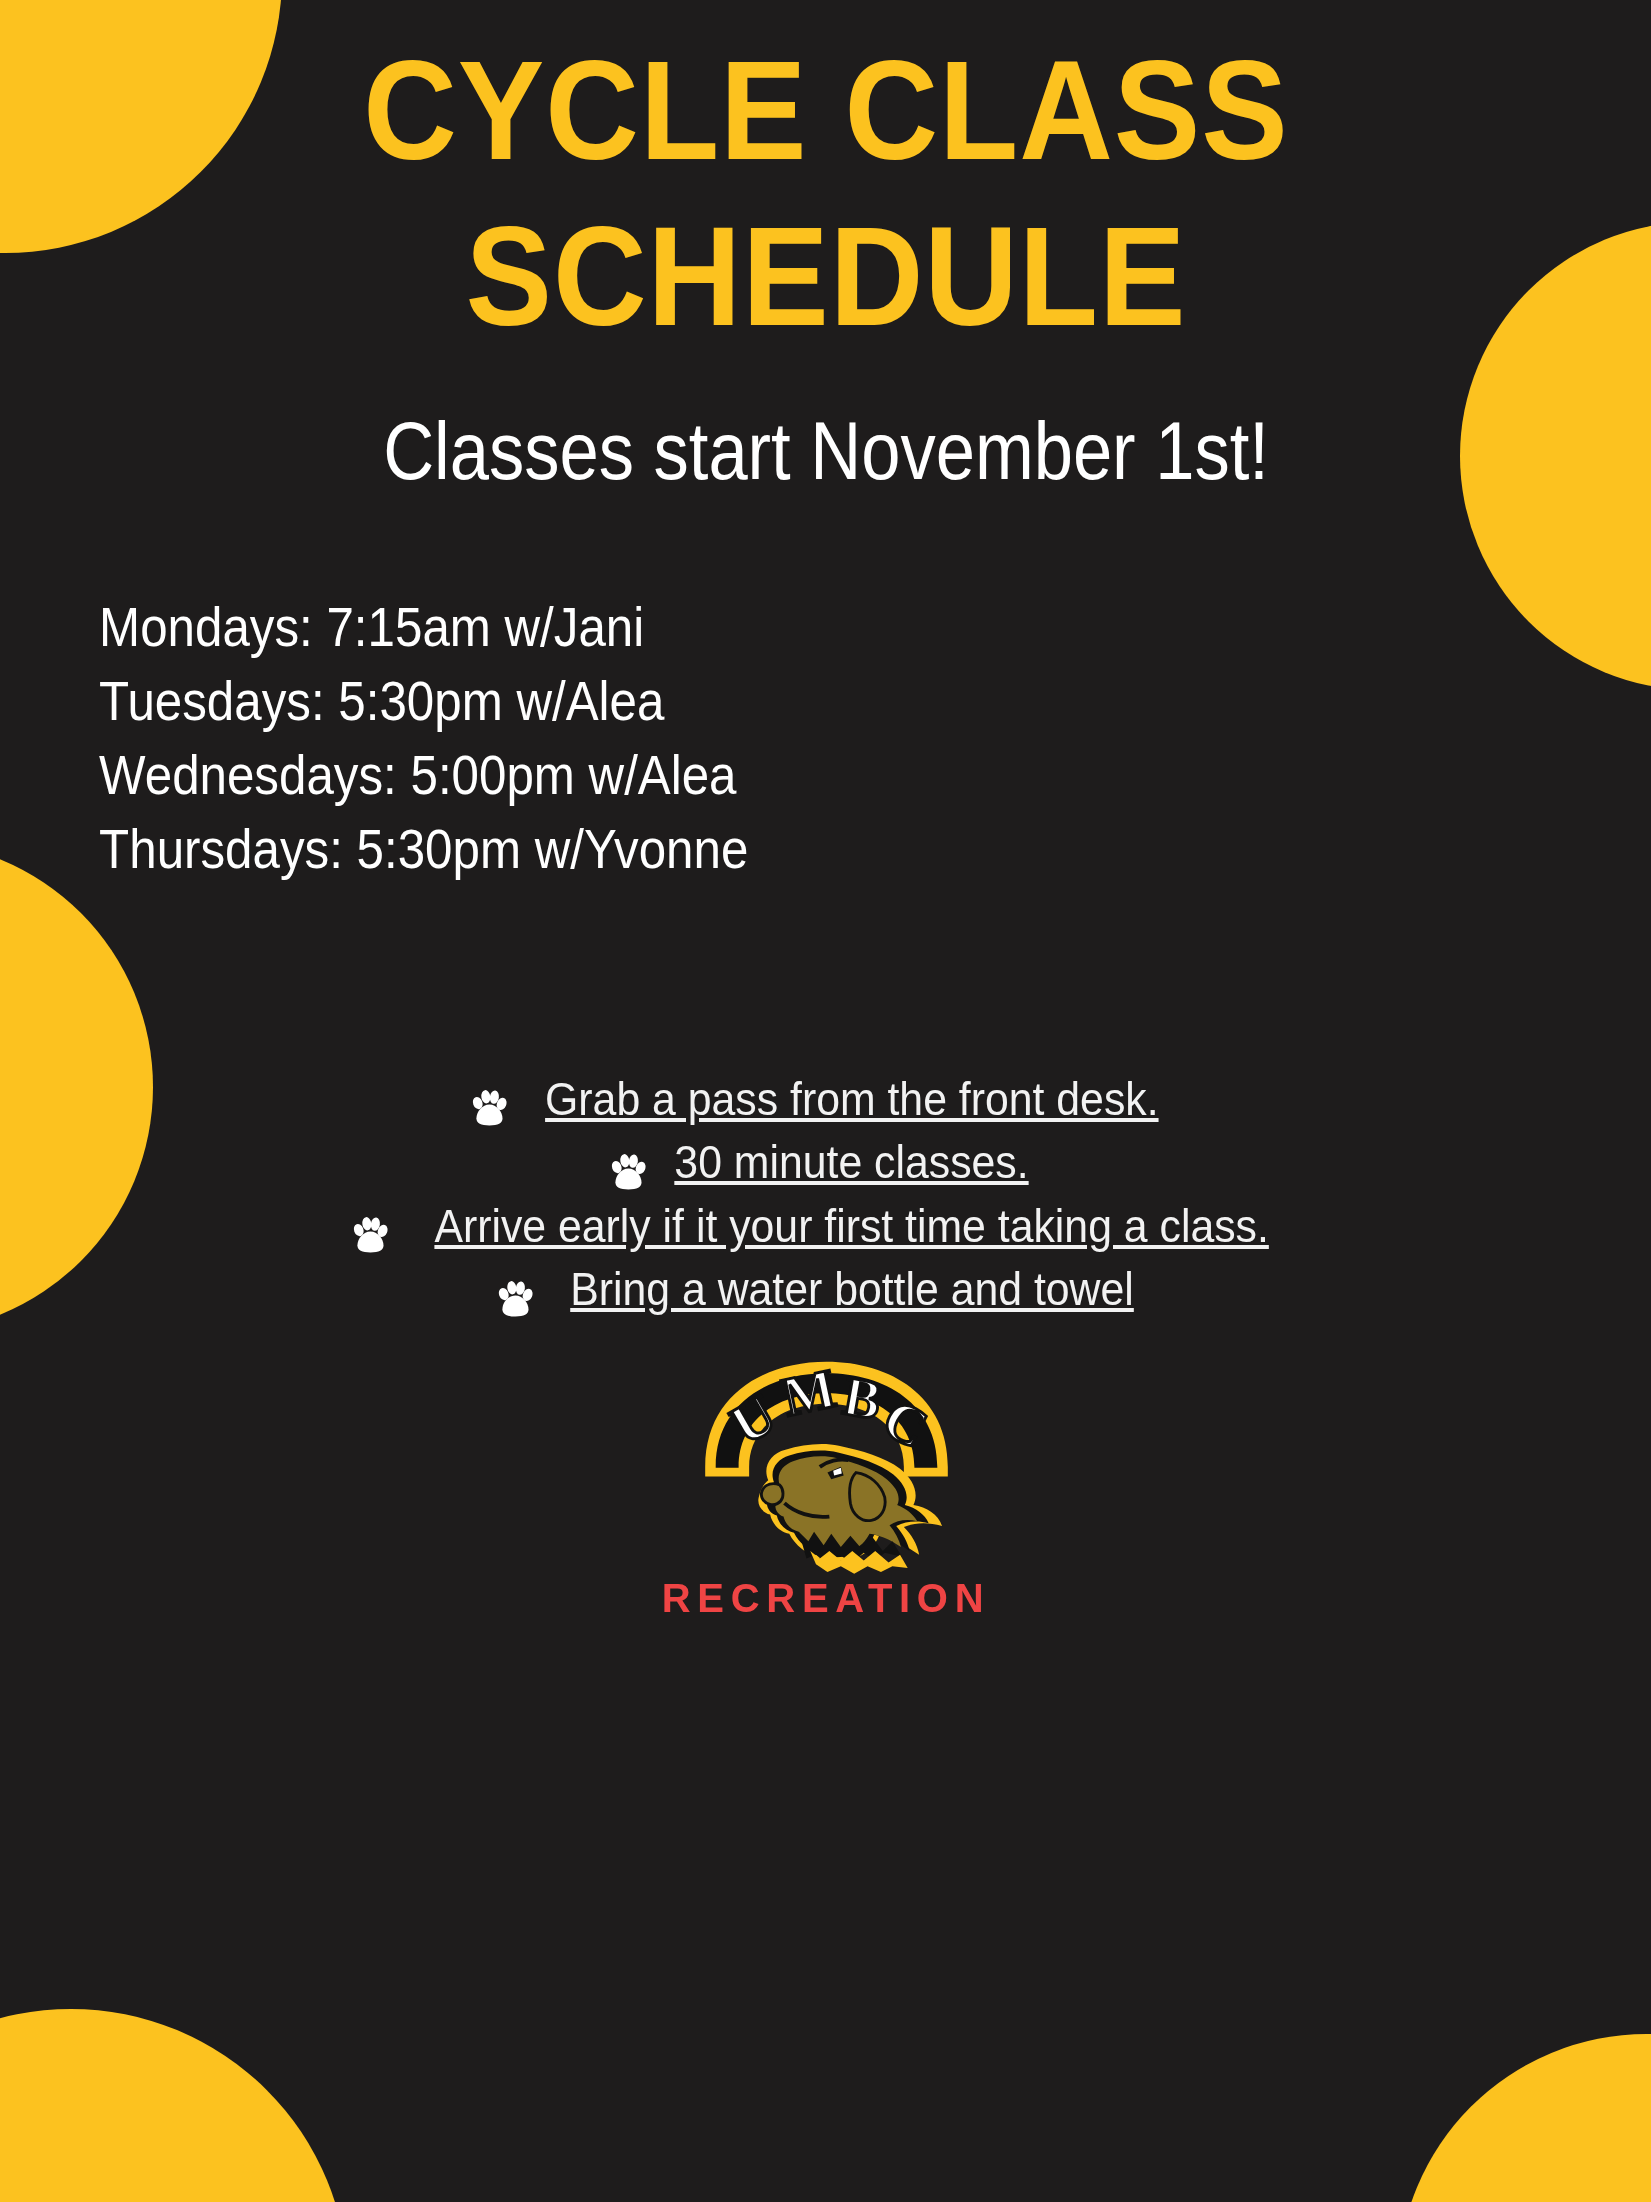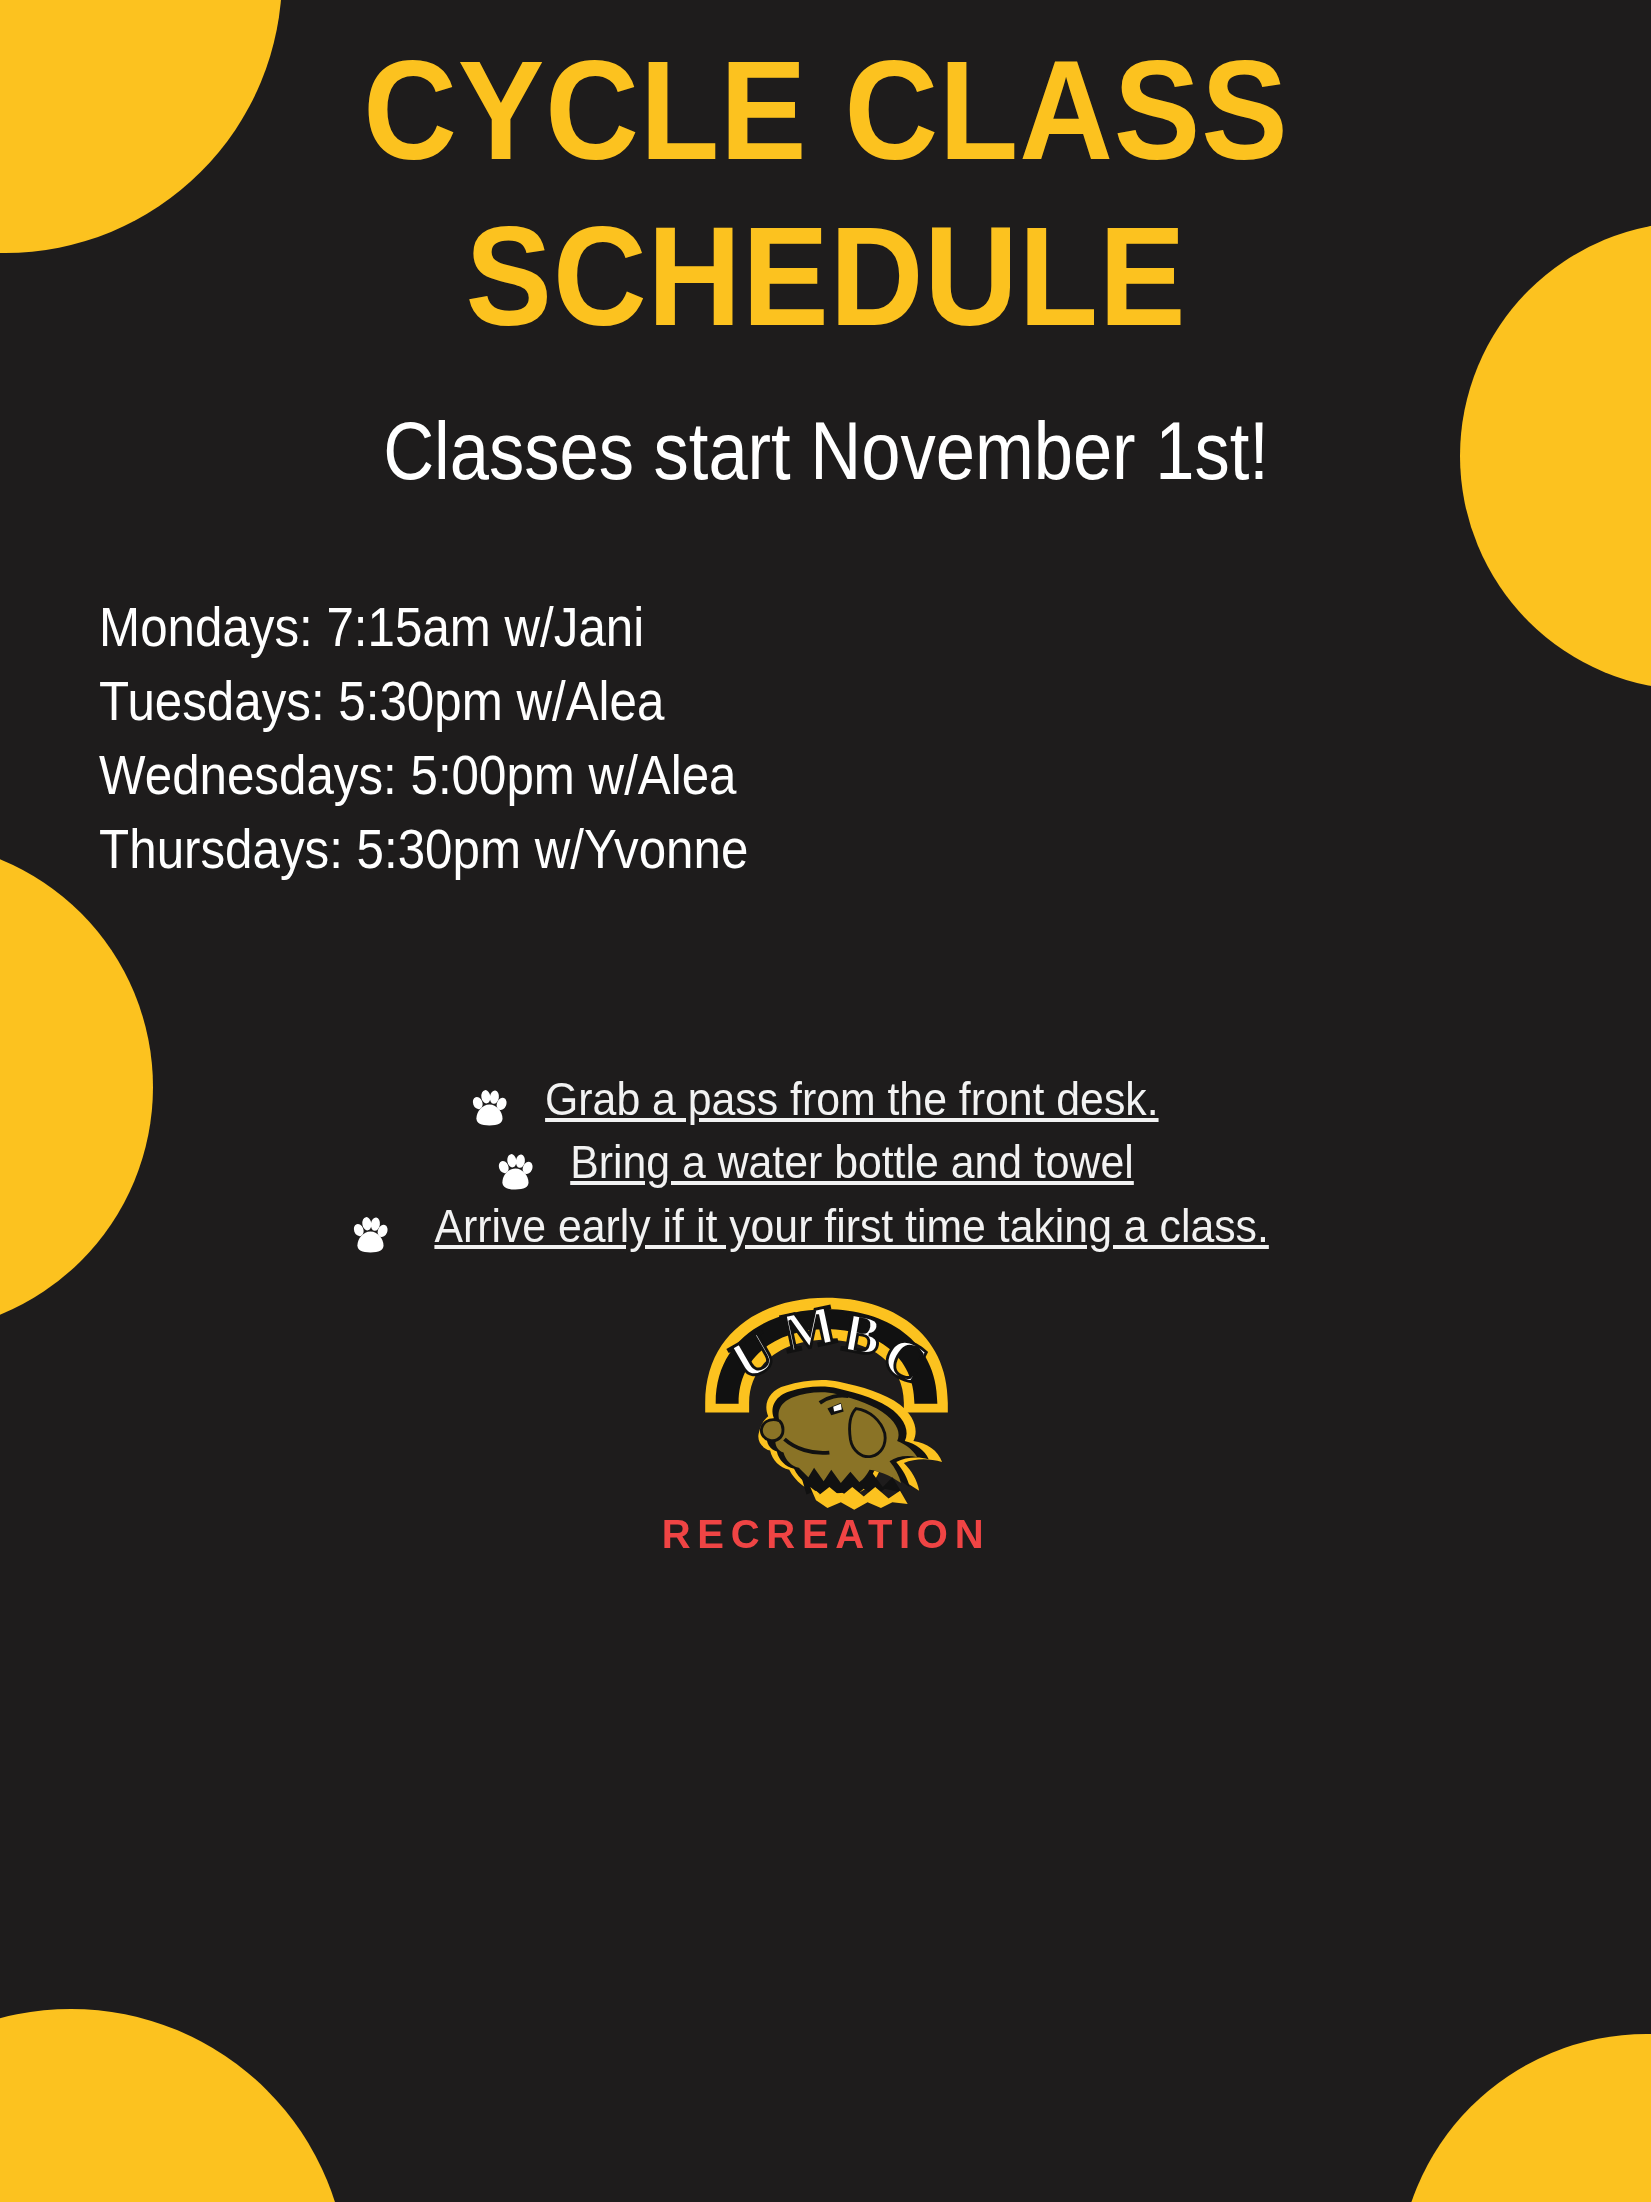--- a/index.html
+++ b/index.html
@@ -135,33 +135,45 @@
     <li>
       <span class="paw-icon">
         <svg viewBox="0 0 40 42" width="36" height="38" aria-hidden="true">
           <ellipse cx="7.5" cy="15.5" rx="5.2" ry="7.0" fill="#ffffff" transform="rotate(-20 7.5 15.5)"></ellipse>
           <ellipse cx="16.5" cy="8.5" rx="5.0" ry="7.4" fill="#ffffff" transform="rotate(-8 16.5 8.5)"></ellipse>
           <ellipse cx="26.0" cy="9.0" rx="5.0" ry="7.4" fill="#ffffff" transform="rotate(8 26 9)"></ellipse>
           <ellipse cx="34.0" cy="16.5" rx="5.2" ry="7.0" fill="#ffffff" transform="rotate(22 34 16.5)"></ellipse>
           <path d="M20.5 17 C28.5 17 35 25 35 32.5 C35 38 30 40.5 20.5 40.5 C11 40.5 6 38 6 32.5 C6 25 12.5 17 20.5 17 Z" fill="#ffffff"></path>
         </svg>
       </span>
+      <span class="note-text">30 minute classes.</span>
+    </li>
+    <li>
+      <span class="paw-icon">
+        <svg viewBox="0 0 40 42" width="36" height="38" aria-hidden="true">
+          <ellipse cx="7.5" cy="15.5" rx="5.2" ry="7.0" fill="#ffffff" transform="rotate(-20 7.5 15.5)"></ellipse>
+          <ellipse cx="16.5" cy="8.5" rx="5.0" ry="7.4" fill="#ffffff" transform="rotate(-8 16.5 8.5)"></ellipse>
+          <ellipse cx="26.0" cy="9.0" rx="5.0" ry="7.4" fill="#ffffff" transform="rotate(8 26 9)"></ellipse>
+          <ellipse cx="34.0" cy="16.5" rx="5.2" ry="7.0" fill="#ffffff" transform="rotate(22 34 16.5)"></ellipse>
+          <path d="M20.5 17 C28.5 17 35 25 35 32.5 C35 38 30 40.5 20.5 40.5 C11 40.5 6 38 6 32.5 C6 25 12.5 17 20.5 17 Z" fill="#ffffff"></path>
+        </svg>
+      </span>
+      <span class="note-text">Arrive early if it your first time taking a class.</span>
+    </li>
+    <li>
+      <span class="paw-icon">
+        <svg viewBox="0 0 40 42" width="36" height="38" aria-hidden="true">
+          <ellipse cx="7.5" cy="15.5" rx="5.2" ry="7.0" fill="#ffffff" transform="rotate(-20 7.5 15.5)"></ellipse>
+          <ellipse cx="16.5" cy="8.5" rx="5.0" ry="7.4" fill="#ffffff" transform="rotate(-8 16.5 8.5)"></ellipse>
+          <ellipse cx="26.0" cy="9.0" rx="5.0" ry="7.4" fill="#ffffff" transform="rotate(8 26 9)"></ellipse>
+          <ellipse cx="34.0" cy="16.5" rx="5.2" ry="7.0" fill="#ffffff" transform="rotate(22 34 16.5)"></ellipse>
+          <path d="M20.5 17 C28.5 17 35 25 35 32.5 C35 38 30 40.5 20.5 40.5 C11 40.5 6 38 6 32.5 C6 25 12.5 17 20.5 17 Z" fill="#ffffff"></path>
+        </svg>
+      </span>
       <span class="note-text">Bring a water bottle and towel</span>
-    </li>
-    <li>
-      <span class="paw-icon">
-        <svg viewBox="0 0 40 42" width="36" height="38" aria-hidden="true">
-          <ellipse cx="7.5" cy="15.5" rx="5.2" ry="7.0" fill="#ffffff" transform="rotate(-20 7.5 15.5)"></ellipse>
-          <ellipse cx="16.5" cy="8.5" rx="5.0" ry="7.4" fill="#ffffff" transform="rotate(-8 16.5 8.5)"></ellipse>
-          <ellipse cx="26.0" cy="9.0" rx="5.0" ry="7.4" fill="#ffffff" transform="rotate(8 26 9)"></ellipse>
-          <ellipse cx="34.0" cy="16.5" rx="5.2" ry="7.0" fill="#ffffff" transform="rotate(22 34 16.5)"></ellipse>
-          <path d="M20.5 17 C28.5 17 35 25 35 32.5 C35 38 30 40.5 20.5 40.5 C11 40.5 6 38 6 32.5 C6 25 12.5 17 20.5 17 Z" fill="#ffffff"></path>
-        </svg>
-      </span>
-      <span class="note-text">Arrive early if it your first time taking a class.</span>
     </li>
   </ul>
 
   <div id="umbc-logo-block">
     <svg id="umbc-logo" viewBox="0 0 290 230">
 
       <path d="M18 118 C18 44 78 8 145 8 C212 8 272 44 272 118 L272 128
                L226 128 L226 118 C226 78 192 52 145 52 C98 52 64 78 64 118
                L64 128 L18 128 Z" fill="#FCC21F"></path>
       <path d="M29 118 C29 52 84 20 145 20 C206 20 261 52 261 118 L261 119

